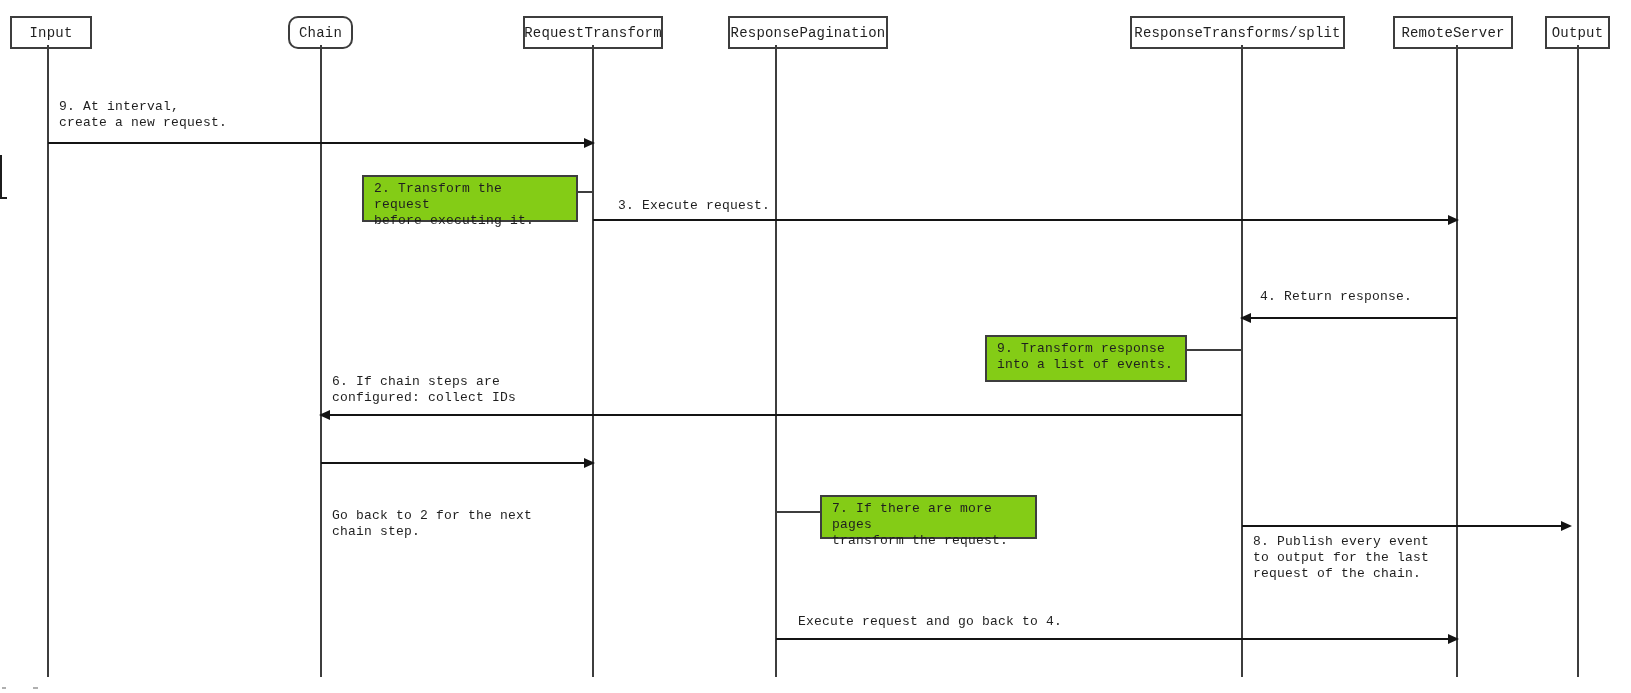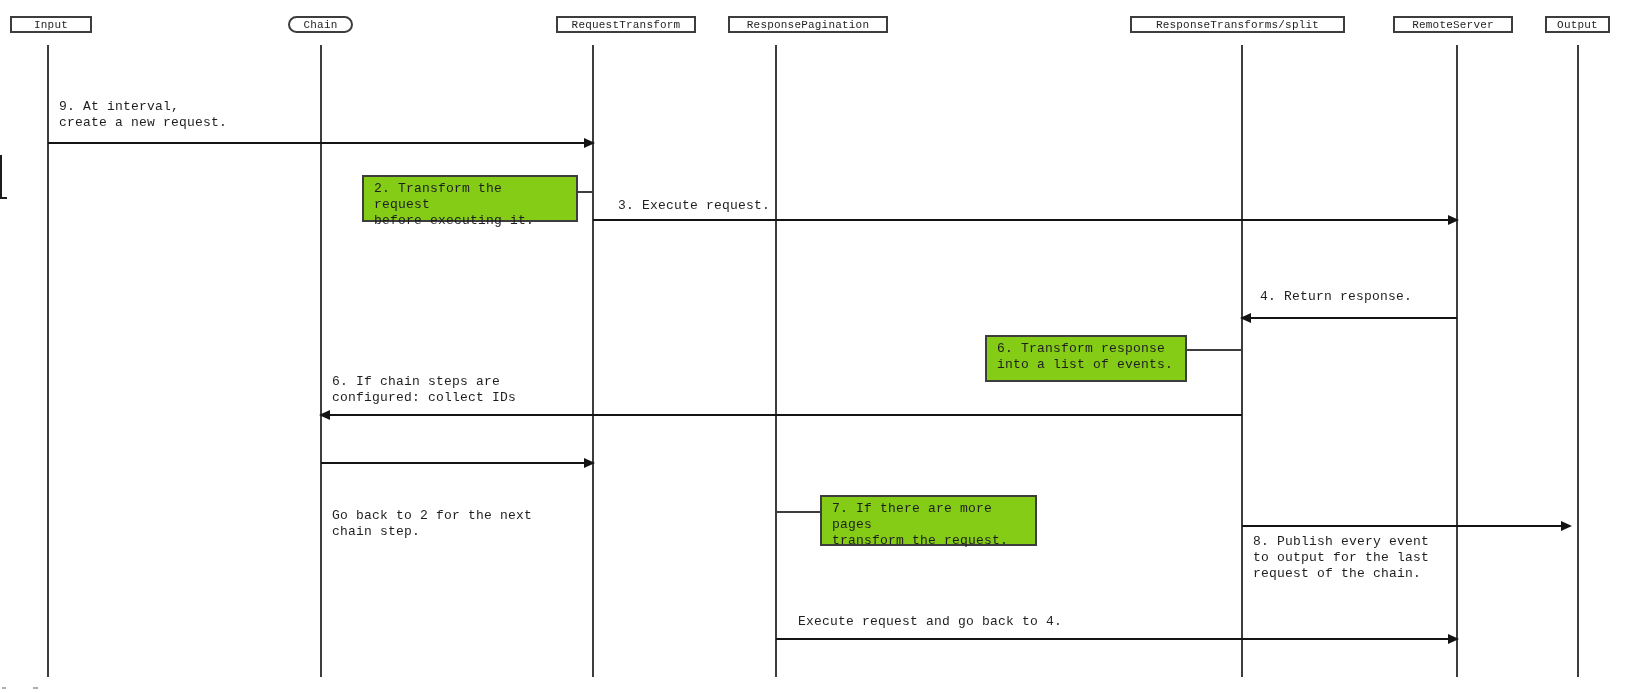--- a/index.html
+++ b/index.html
@@ -4,24 +4,24 @@
 <style>
   :root{
     --bg:#ffffff; --line:#3d3d3d; --arrow:#141414; --text:#1f1f1f; --artifact:#b0b0b0;
   }
   html,body{margin:0;padding:0;background:#fff;}
   #stage{
     position:relative;width:1631px;height:693px;background:var(--bg);
     overflow:hidden;font-family:"Liberation Mono","DejaVu Sans Mono",monospace;
   }
   .actor{
-    position:absolute;top:16px;height:17px;box-sizing:border-box;
+    position:absolute;top:16px;height:33px;box-sizing:border-box;
     border:2px solid var(--line);background:#fff;
     display:flex;align-items:center;justify-content:center;
-    font-size:11px;letter-spacing:0.2px;color:var(--text);white-space:nowrap;
+    font-size:14px;letter-spacing:0.2px;color:var(--text);white-space:nowrap;
   }
   .lifeline{position:absolute;top:45px;width:2px;height:632px;background:var(--line);}
   .arrow{position:absolute;height:2px;background:var(--arrow);}
   .arrow.head-r::after{
     content:"";position:absolute;right:-2px;top:-4px;width:0;height:0;
     border-top:5px solid transparent;border-bottom:5px solid transparent;
     border-left:11px solid var(--arrow);
   }
   .arrow.head-l::before{
     content:"";position:absolute;left:-2px;top:-4px;width:0;height:0;
@@ -45,21 +45,21 @@
 <body>
 
 <div id="stage">
 
   <div class="actor" style="left:10px;width:82px;">
       <span>Input</span>
     </div>
   <div class="actor" style="left:288px;width:65px;border-radius:10px;">
       <span>Chain</span>
     </div>
-  <div class="actor" style="left:523px;width:140px;margin-left:33px;">
+  <div class="actor" style="left:523px;width:140px;">
       <span>RequestTransform</span>
     </div>
   <div class="actor" style="left:728px;width:160px;">
       <span>ResponsePagination</span>
     </div>
   <div class="actor" style="left:1130px;width:215px;">
       <span>ResponseTransforms/split</span>
     </div>
   <div class="actor" style="left:1393px;width:120px;">
       <span>RemoteServer</span>
@@ -84,33 +84,33 @@
   <div class="note" style="left:362px;top:175px;width:216px;height:47px;">2. Transform the request
 before executing it.</div>
 
   <div class="lbl" style="left:618px;top:198px;">3. Execute request.</div>
   <div class="arrow head-r" style="left:593px;top:219px;width:864px;"></div>
 
   <div class="lbl" style="left:1260px;top:289px;">4. Return response.</div>
   <div class="arrow head-l" style="left:1242px;top:317px;width:215px;"></div>
 
   <div class="connector" style="left:1187px;top:349px;width:55px;"></div>
-  <div class="note" style="left:985px;top:335px;width:202px;height:47px;">6. Transform response
+  <div class="note" style="left:985px;top:335px;width:202px;height:47px;">9. Transform response
 into a list of events.</div>
 
   <div class="lbl" style="left:332px;top:374px;">6. If chain steps are
 configured: collect IDs</div>
   <div class="arrow head-l" style="left:321px;top:414px;width:921px;"></div>
 
   <div class="arrow head-r" style="left:321px;top:462px;width:272px;"></div>
   <div class="lbl" style="left:332px;top:472px;margin-top:36px;">Go back to 2 for the next
 chain step.</div>
 
   <div class="connector" style="left:776px;top:511px;width:44px;"></div>
-  <div class="note" style="left:820px;top:495px;width:217px;height:51px;">7. If there are more pages
+  <div class="note" style="left:820px;top:495px;width:217px;height:44px;">7. If there are more pages
 transform the request.</div>
 
   <div class="arrow head-r" style="left:1242px;top:525px;width:328px;"></div>
   <div class="lbl" style="left:1253px;top:534px;">8. Publish every event
 to output for the last
 request of the chain.</div>
 
   <div class="lbl" style="left:798px;top:614px;">Execute request and go back to 4.</div>
   <div class="arrow head-r" style="left:776px;top:638px;width:681px;"></div>
 

